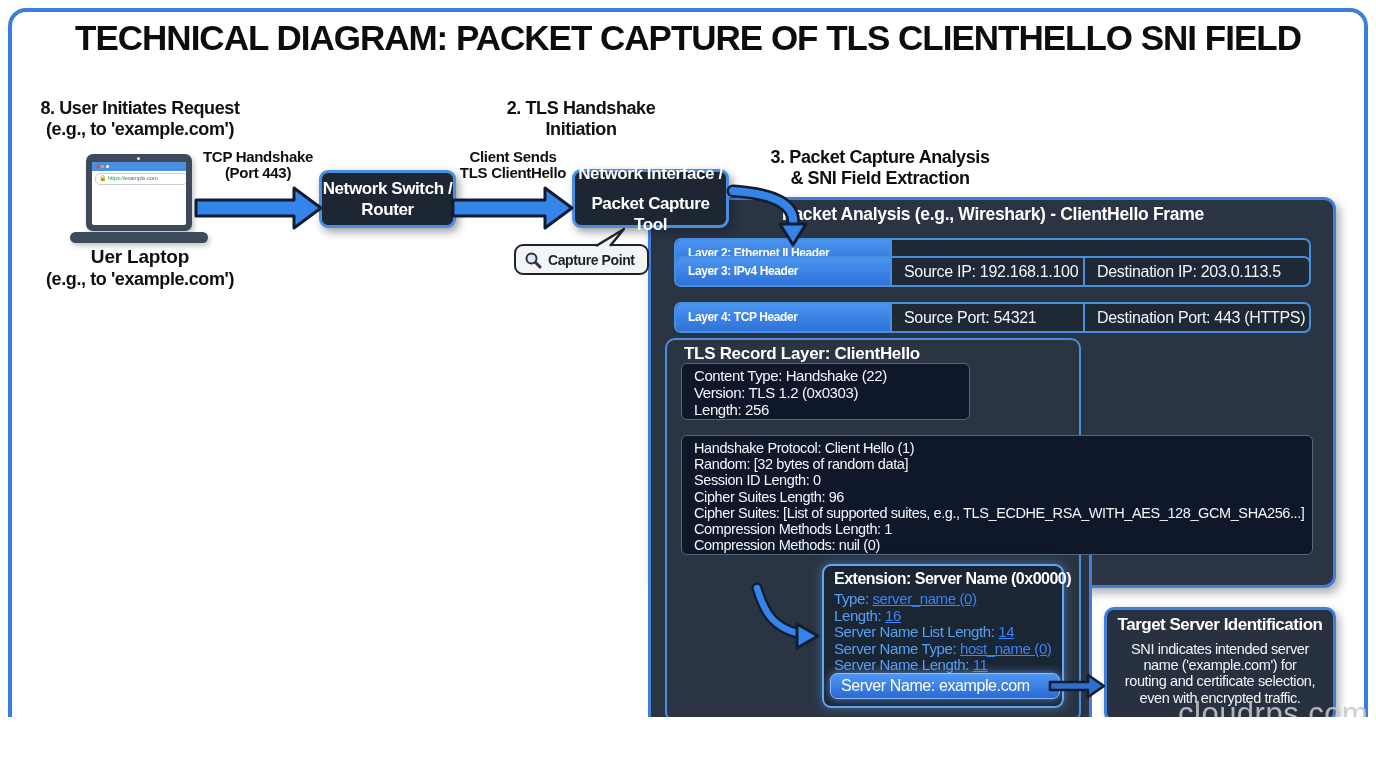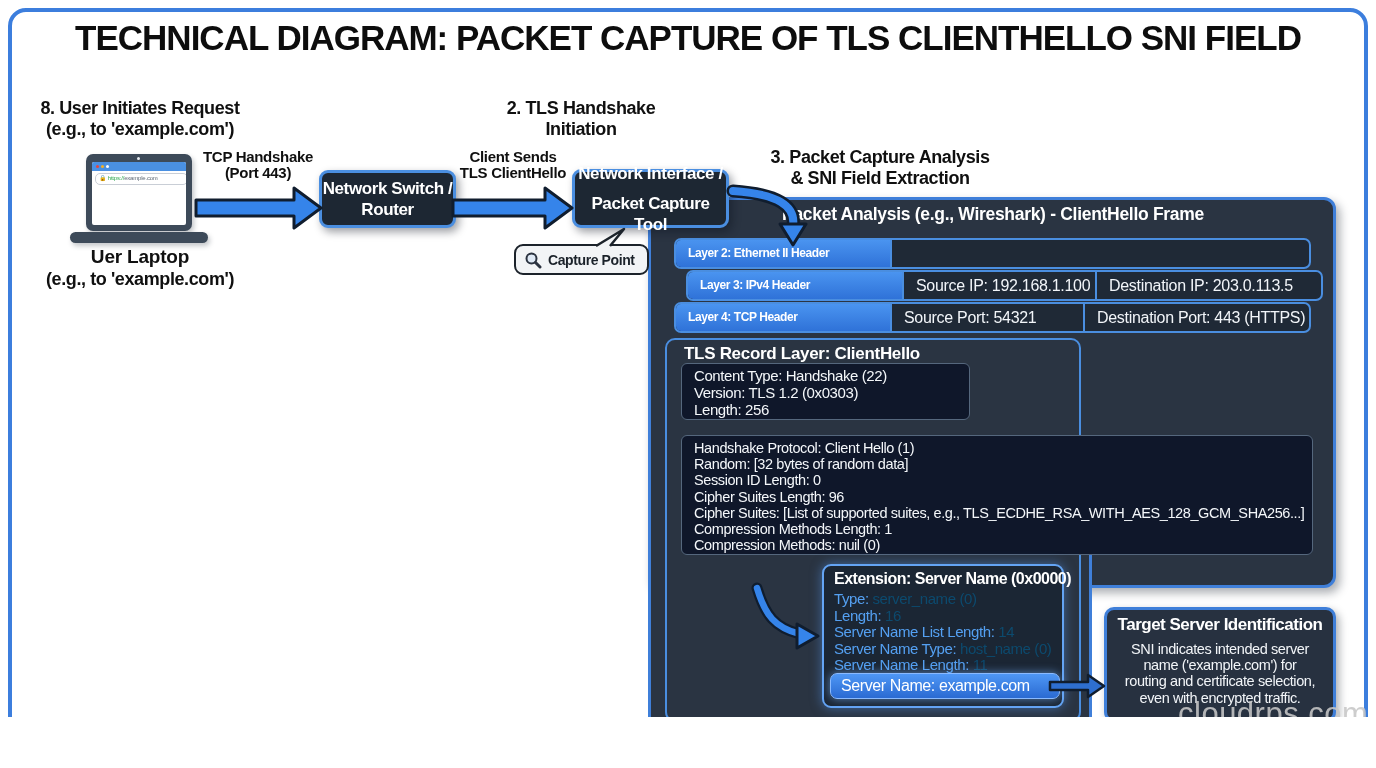--- a/index.html
+++ b/index.html
@@ -57,21 +57,21 @@
   .panel-main{left:648px;top:197px;width:682px;height:385px;background:#2a3442;border:3px solid #3f7fd9;
               border-radius:12px;box-shadow:4px 5px 10px rgba(15,23,36,.35);z-index:5;}
   .panel-ext{left:648px;top:542px;width:438px;height:184px;background:#2a3442;border:3px solid #3f7fd9;
              border-top:none;border-radius:0 0 12px 12px;z-index:6;}
   .panel-header{left:660px;top:204px;width:666px;text-align:center;color:#ffffff;font-size:17.5px;
                 font-weight:700;z-index:8;letter-spacing:-0.3px;}
 
   
   .lrow{left:674px;width:633px;height:27px;border:2px solid #4a8ee0;border-radius:7px;display:flex;
         overflow:hidden;z-index:8;background:#1f2936;}
-  .row1{top:238px;} .row2{top:270px;margin-left:12px;} .row3{top:302px;justify-content:center;}
+  .row1{top:238px;} .row2{top:256px;} .row3{top:302px;justify-content:center;}
   .chip{flex:0 0 202px;background:linear-gradient(180deg,#4a94f0,#2f72d8);color:#ffffff;font-weight:700;
         font-size:12px;line-height:27px;padding-left:12px;letter-spacing:-0.4px;}
   .cell{color:#f2f5f9;font-size:16px;line-height:27px;padding-left:12px;letter-spacing:-0.3px;white-space:nowrap;}
   .cell.c1{flex:0 0 179px;border-left:2px solid #4a8ee0;}
   .cell.c2{flex:1 1 auto;border-left:2px solid #4a8ee0;}
   .cell.empty{flex:1 1 auto;border-left:2px solid #4a8ee0;}
 
   
   .tls-container{left:665px;top:338px;width:412px;height:380px;background:#2a3442;border:2.5px solid #4a8ee0;
                  border-radius:10px;z-index:7;}
@@ -81,21 +81,21 @@
   .inner-box div{white-space:nowrap;}
   .record-box{left:681px;top:363px;width:275px;height:51px;}
   .handshake-box{left:681px;top:435px;width:618px;height:114px;font-size:14.5px;line-height:16.2px;z-index:10;}
   .extensions-box{left:681px;top:543px;width:377px;height:42px;z-index:9;}
 
   
   .ext-box{left:822px;top:564px;width:238px;height:140px;background:#1b2634;border:2.5px solid #64a4f4;
            border-radius:9px;box-shadow:0 0 12px rgba(90,160,250,.5);z-index:12;}
   .ext-heading{left:834px;top:570px;color:#ffffff;font-size:16px;font-weight:700;z-index:13;letter-spacing:-0.5px;white-space:nowrap;}
   .ext-field{left:834px;z-index:13;font-size:15px;letter-spacing:-0.4px;white-space:nowrap;}
-  .ext-field .k{color:#54a0f2;} .ext-field .v{color:#0c4a6e;}
+  .ext-field .k{color:#54a0f2;} .ext-field .v{color:#3b82f6;text-decoration:underline;}
   .f0{top:590px;} .f1{top:606.5px;} .f2{top:623px;} .f3{top:639.5px;} .f4{top:656px;}
   .sni-row{left:830px;top:673px;width:218px;height:24px;background:linear-gradient(180deg,#4e97f5,#2a6ad2);
            border:1.5px solid #8abaff;border-radius:7px;box-shadow:0 0 10px rgba(120,180,255,.65);z-index:13;
            color:#ffffff;font-size:16px;line-height:24px;padding-left:10px;letter-spacing:-0.4px;white-space:nowrap;}
 
   
   .target-box{left:1104px;top:607px;width:226px;height:109px;background:#273140;border:3px solid #3f7fd9;
               border-radius:10px;z-index:12;box-shadow:3px 4px 8px rgba(10,16,28,.35);}
   .target-heading{left:1104px;top:615px;width:232px;text-align:center;color:#ffffff;font-size:17px;
                   font-weight:700;z-index:13;letter-spacing:-0.5px;}

